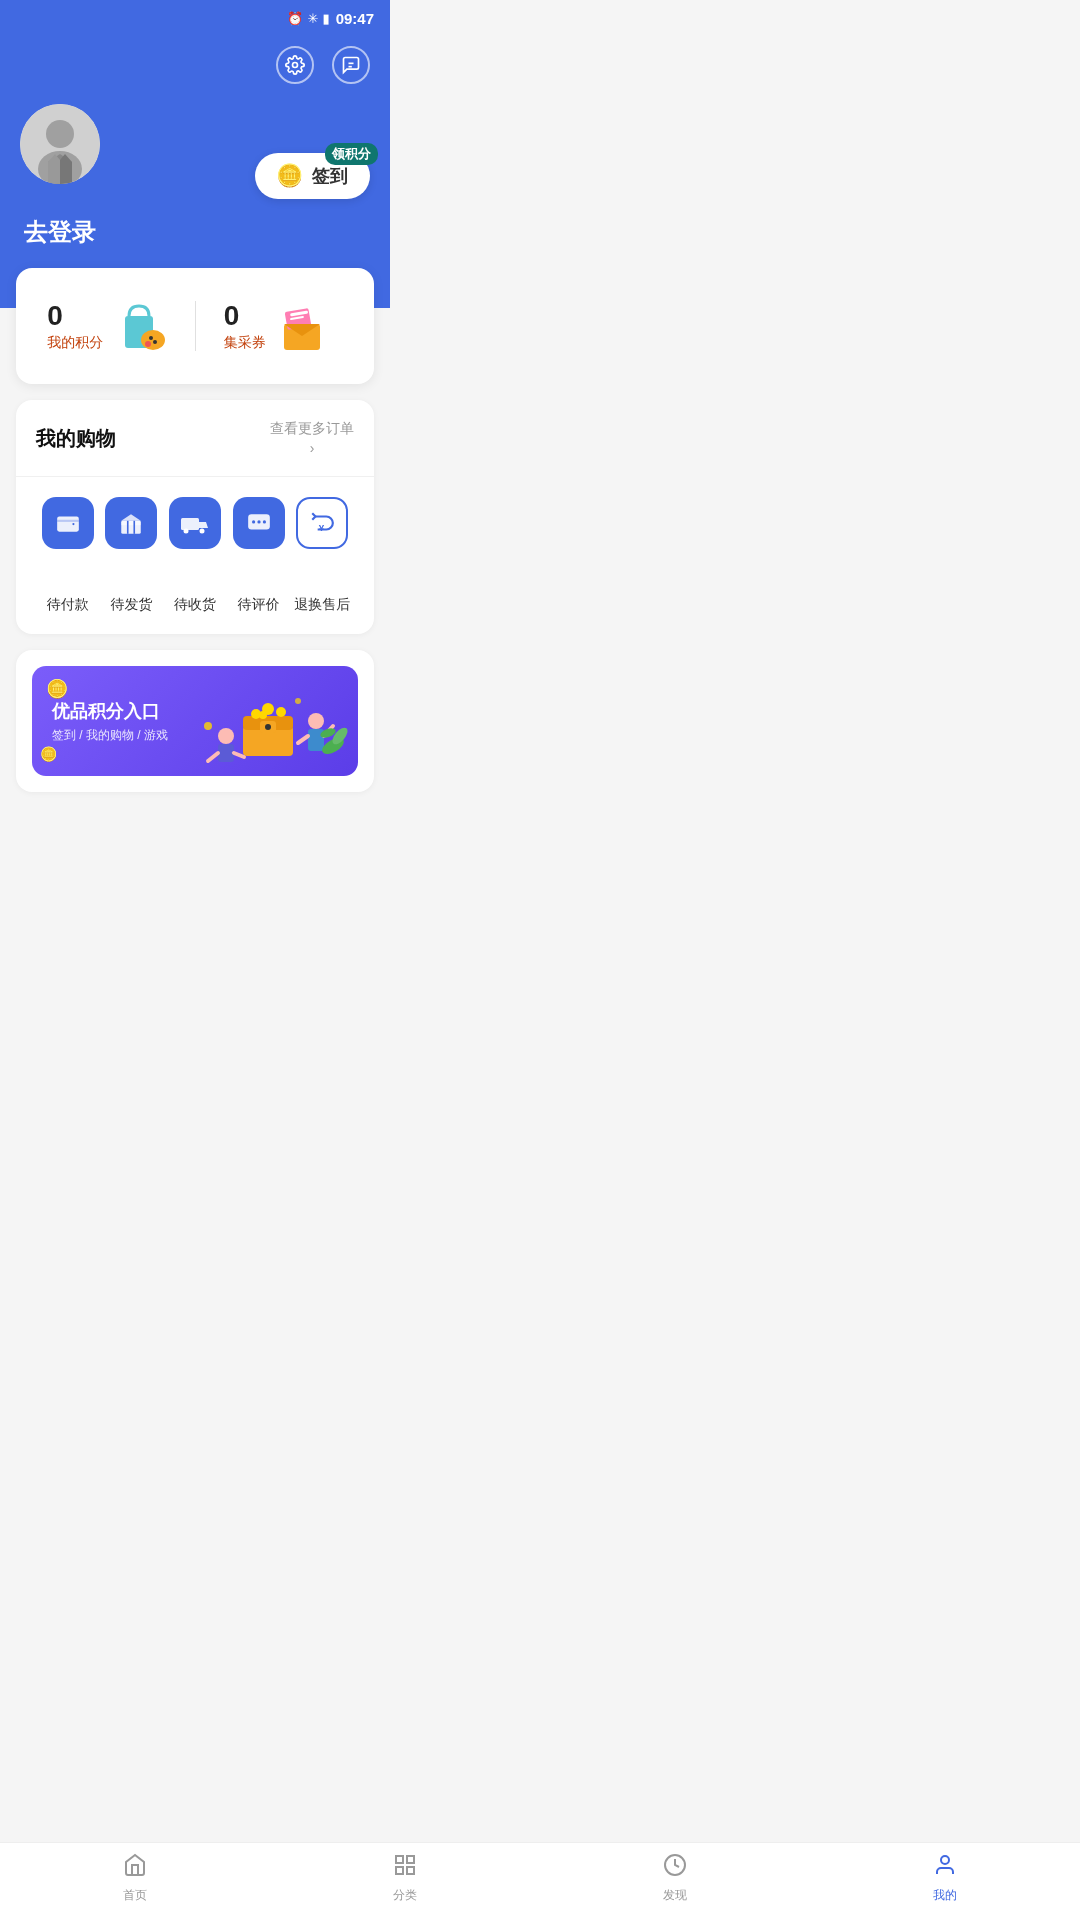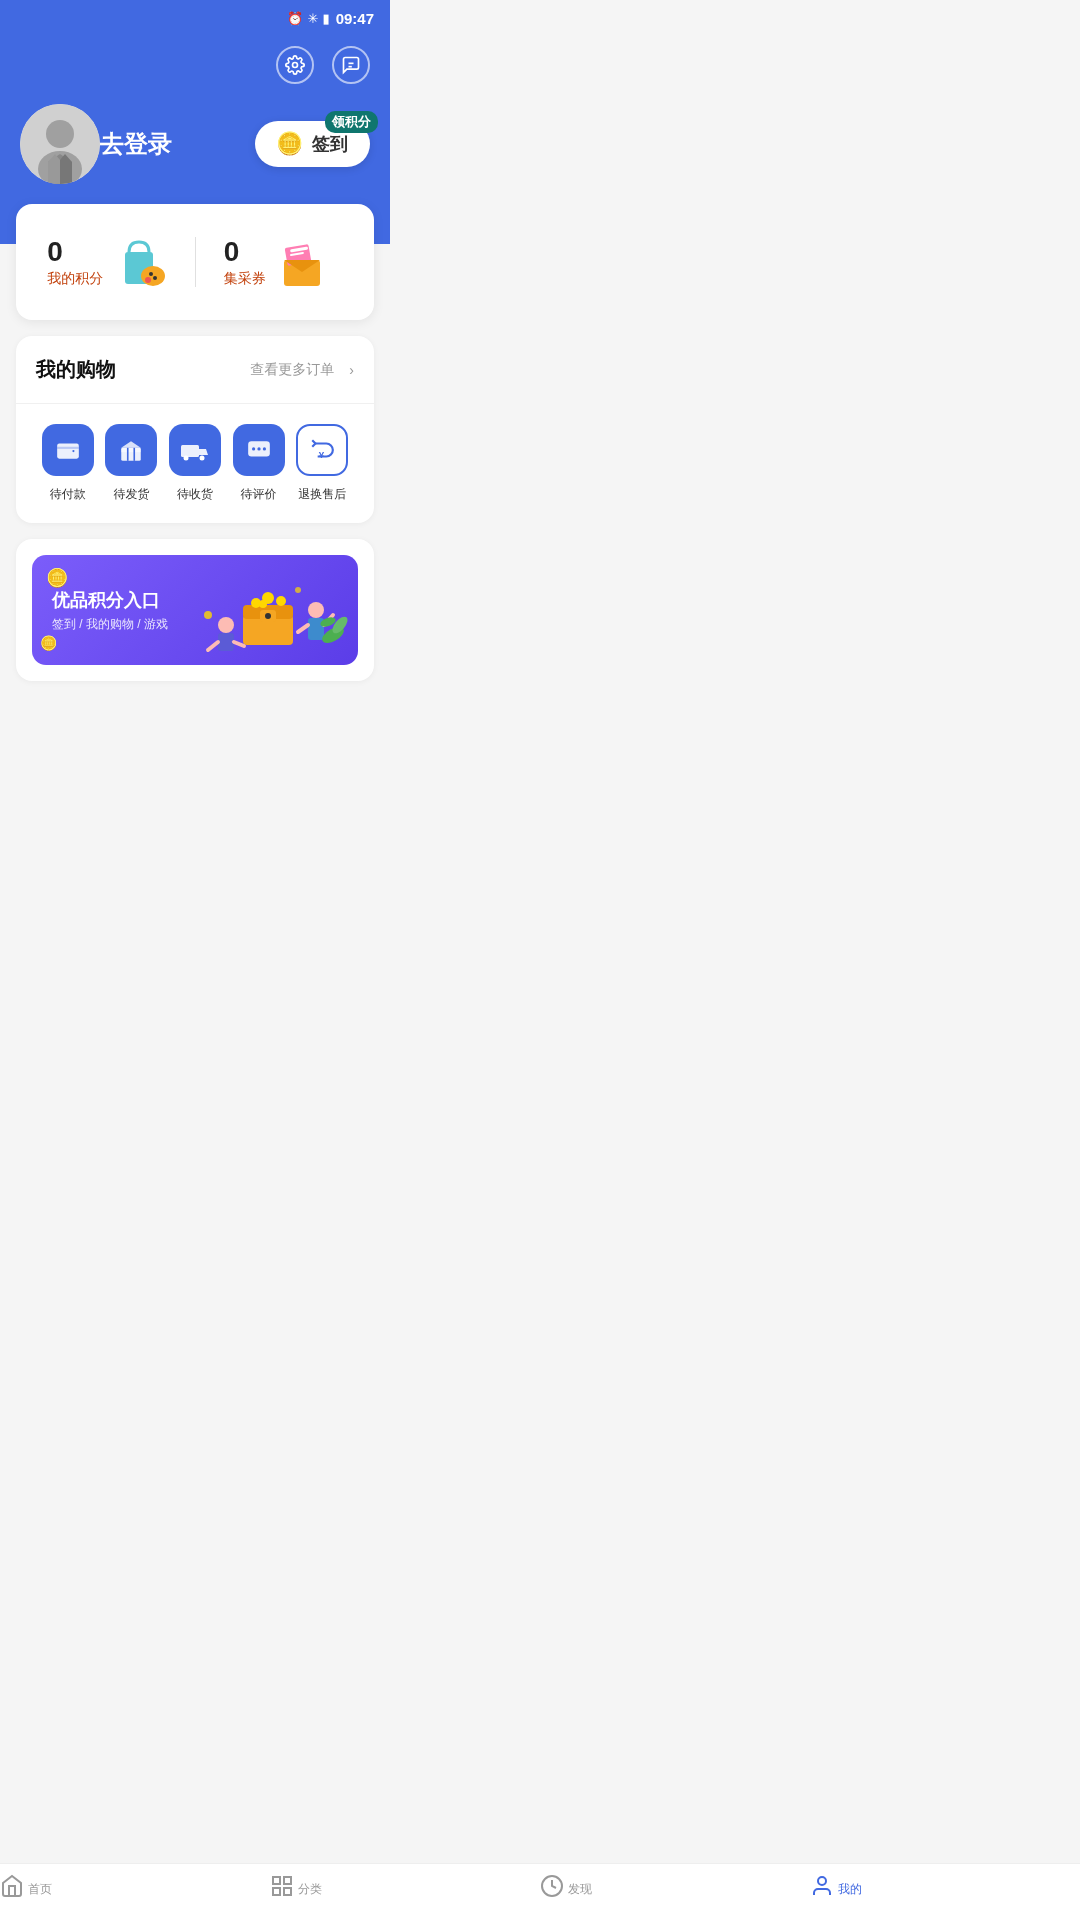--- a/index.html
+++ b/index.html
@@ -61,21 +61,22 @@
       cursor: pointer;
     }
     .profile-row {
       display: flex;
       align-items: center;
       justify-content: space-between;
     }
     .profile-left {
       display: flex;
       align-items: center;
-      gap: 0;
+      gap: 32px;
+      flex-direction: column;
     }
     .avatar {
       width: 80px;
       height: 80px;
       border-radius: 50%;
       background: #e0e0e0;
       display: flex;
       align-items: center;
       justify-content: center;
       overflow: hidden;
@@ -182,22 +183,23 @@
       font-size: 20px;
       font-weight: 800;
       color: #111;
       text-align: center;
     }
     .more-link {
       font-size: 14px;
       color: #999;
       display: flex;
       align-items: center;
-      gap: 15px;
+      gap: 2px;
       cursor: pointer;
+      flex-direction: column;
     }
     .section-divider {
       height: 1px;
       background: #f0f0f0;
       margin: 0 -20px 20px -20px;
     }
 
     
     .order-grid {
       display: flex;
@@ -223,23 +225,24 @@
       color: #fff;
       font-size: 24px;
     }
     .order-icon-wrap.refund {
       background: transparent;
       border: 2.5px solid #4169e1;
       color: #4169e1;
       font-size: 22px;
     }
     .order-label {
-      font-size: 12px;
+      font-size: 14px;
       color: #333;
       text-align: right;
+      margin-top: 37px;
     }
 
     
     .banner-section {
       background: #fff;
       border-radius: 16px;
       margin: 16px 16px 0 16px;
       padding: 16px;
       box-shadow: 0 1px 6px rgba(0,0,0,0.05);
     }
@@ -278,21 +281,21 @@
       width: 100%;
       background: #fff;
       display: flex;
       border-top: 1px solid #eee;
       padding: 10px 0 16px 0;
       z-index: 100;
     }
     .nav-item {
       flex: 1;
       display: flex;
-      flex-direction: row;
+      flex-direction: column;
       align-items: center;
       gap: 4px;
       cursor: pointer;
     }
     .nav-icon {
       font-size: 24px;
       color: #999;
     }
     .nav-icon.active {
       color: #4169e1;

